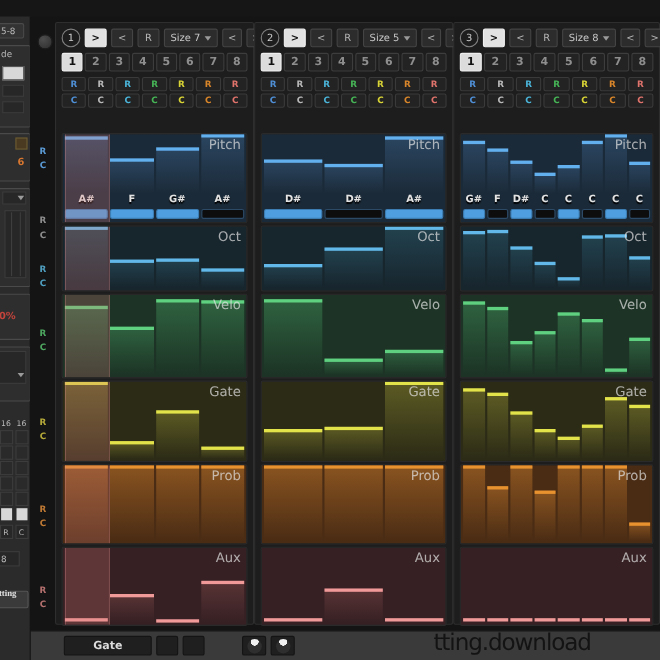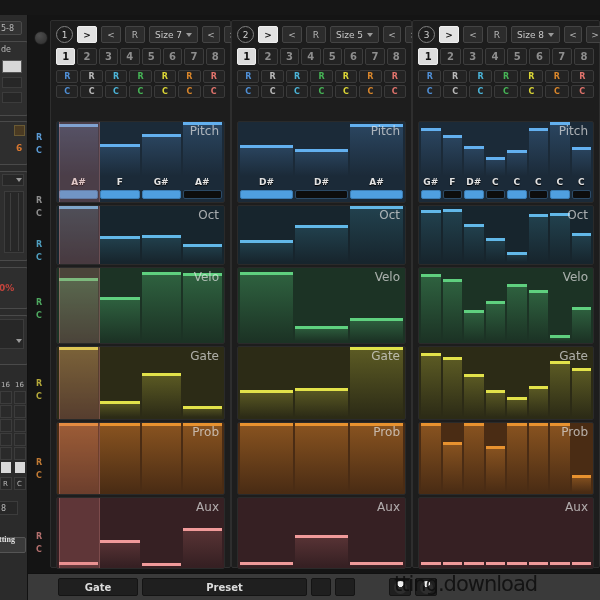--- a/index.html
+++ b/index.html
@@ -998,21 +998,20 @@
               </div>
             </div>
             <div class="lane-label">Aux</div>
           </div>
         </div>
       </div>
   </div>
 
   <div class="bottombar">
     <div class="bbtn" style="width:80px;">Gate</div>
-    <div class="bbtn" style="width:165px;">Preset</div>
     <div class="bbtn sm"></div>
     <div class="bbtn sm"></div>
     <div style="width:26px;"></div>
     <div class="knob2">
         <i></i>
       </div>
     <div class="knob2">
         <i></i>
       </div>
   </div>

